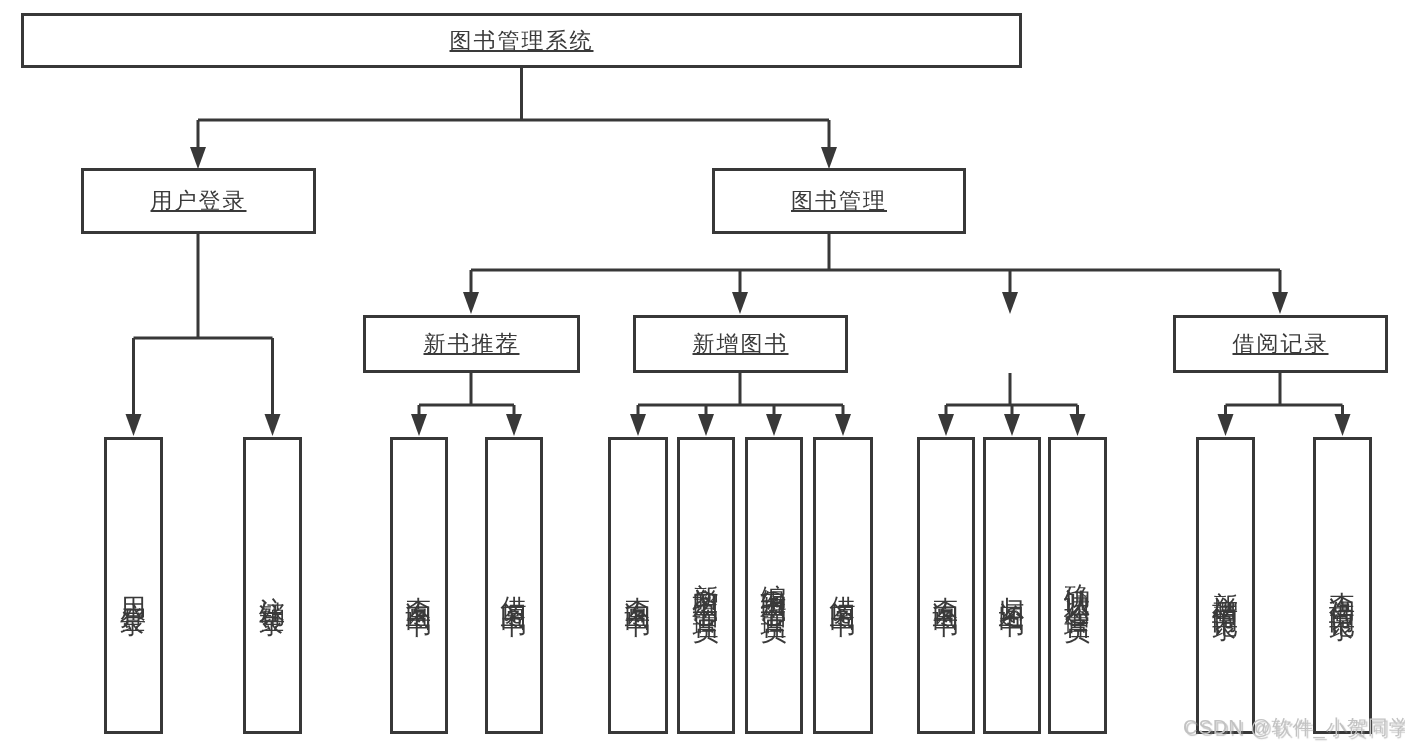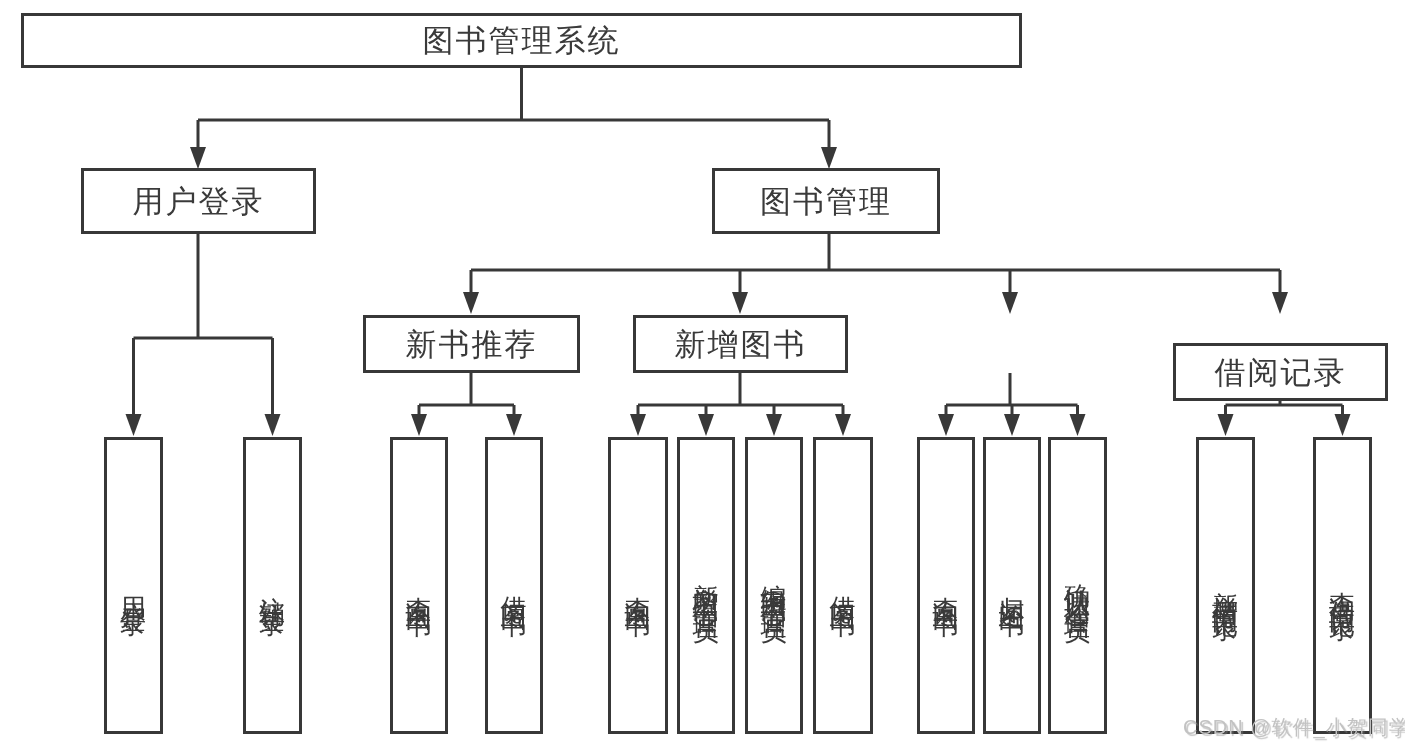--- a/index.html
+++ b/index.html
@@ -22,42 +22,43 @@
     position: absolute;
     box-sizing: border-box;
     border: 3px solid #383838;
     background: #ffffff;
     display: flex;
     align-items: center;
     justify-content: center;
     z-index: 1;
   }
   .hnode {
-    font-size: 31px;
+    font-size: 22px;
     letter-spacing: 2px;
     line-height: 1;
     white-space: nowrap;
+    text-decoration: underline;
   }
   .vnode {
     writing-mode: vertical-lr;
     text-orientation: mixed;
     font-size: 26px;
     letter-spacing: 5px;
     line-height: 1;
   }
   
   .n-root  { left: 21px;  top: 13px;  width: 1001px; height: 55px; }
   
   .n-l2a   { left: 81px;  top: 168px; width: 235px; height: 66px; }
-  .n-l2b   { left: 712px; top: 168px; width: 228px; height: 66px; }
+  .n-l2b   { left: 712px; top: 168px; width: 254px; height: 66px; }
   
   .n-l3a   { left: 363px;  top: 315px; width: 217px; height: 58px; }
   .n-l3b   { left: 633px;  top: 315px; width: 215px; height: 58px; }
   .n-l3c   { left: 903px;  top: 315px; width: 215px; height: 58px; }
-  .n-l3d   { left: 1173px; top: 315px; width: 215px; height: 58px; margin-top: 28px; }
+  .n-l3d   { left: 1173px; top: 315px; width: 215px; height: 58px; }
   
   .leaf { top: 437px; height: 297px; }
   .n-u1 { left: 104px;  width: 59px; }
   .n-u2 { left: 243px;  width: 59px; }
   .n-a1 { left: 390px;  width: 58px; }
   .n-a2 { left: 485px;  width: 58px; }
   .n-b1 { left: 608px;  width: 60px; }
   .n-b2 { left: 677px;  width: 58px; }
   .n-b3 { left: 745px;  width: 58px; }
   .n-b4 { left: 813px;  width: 60px; }

